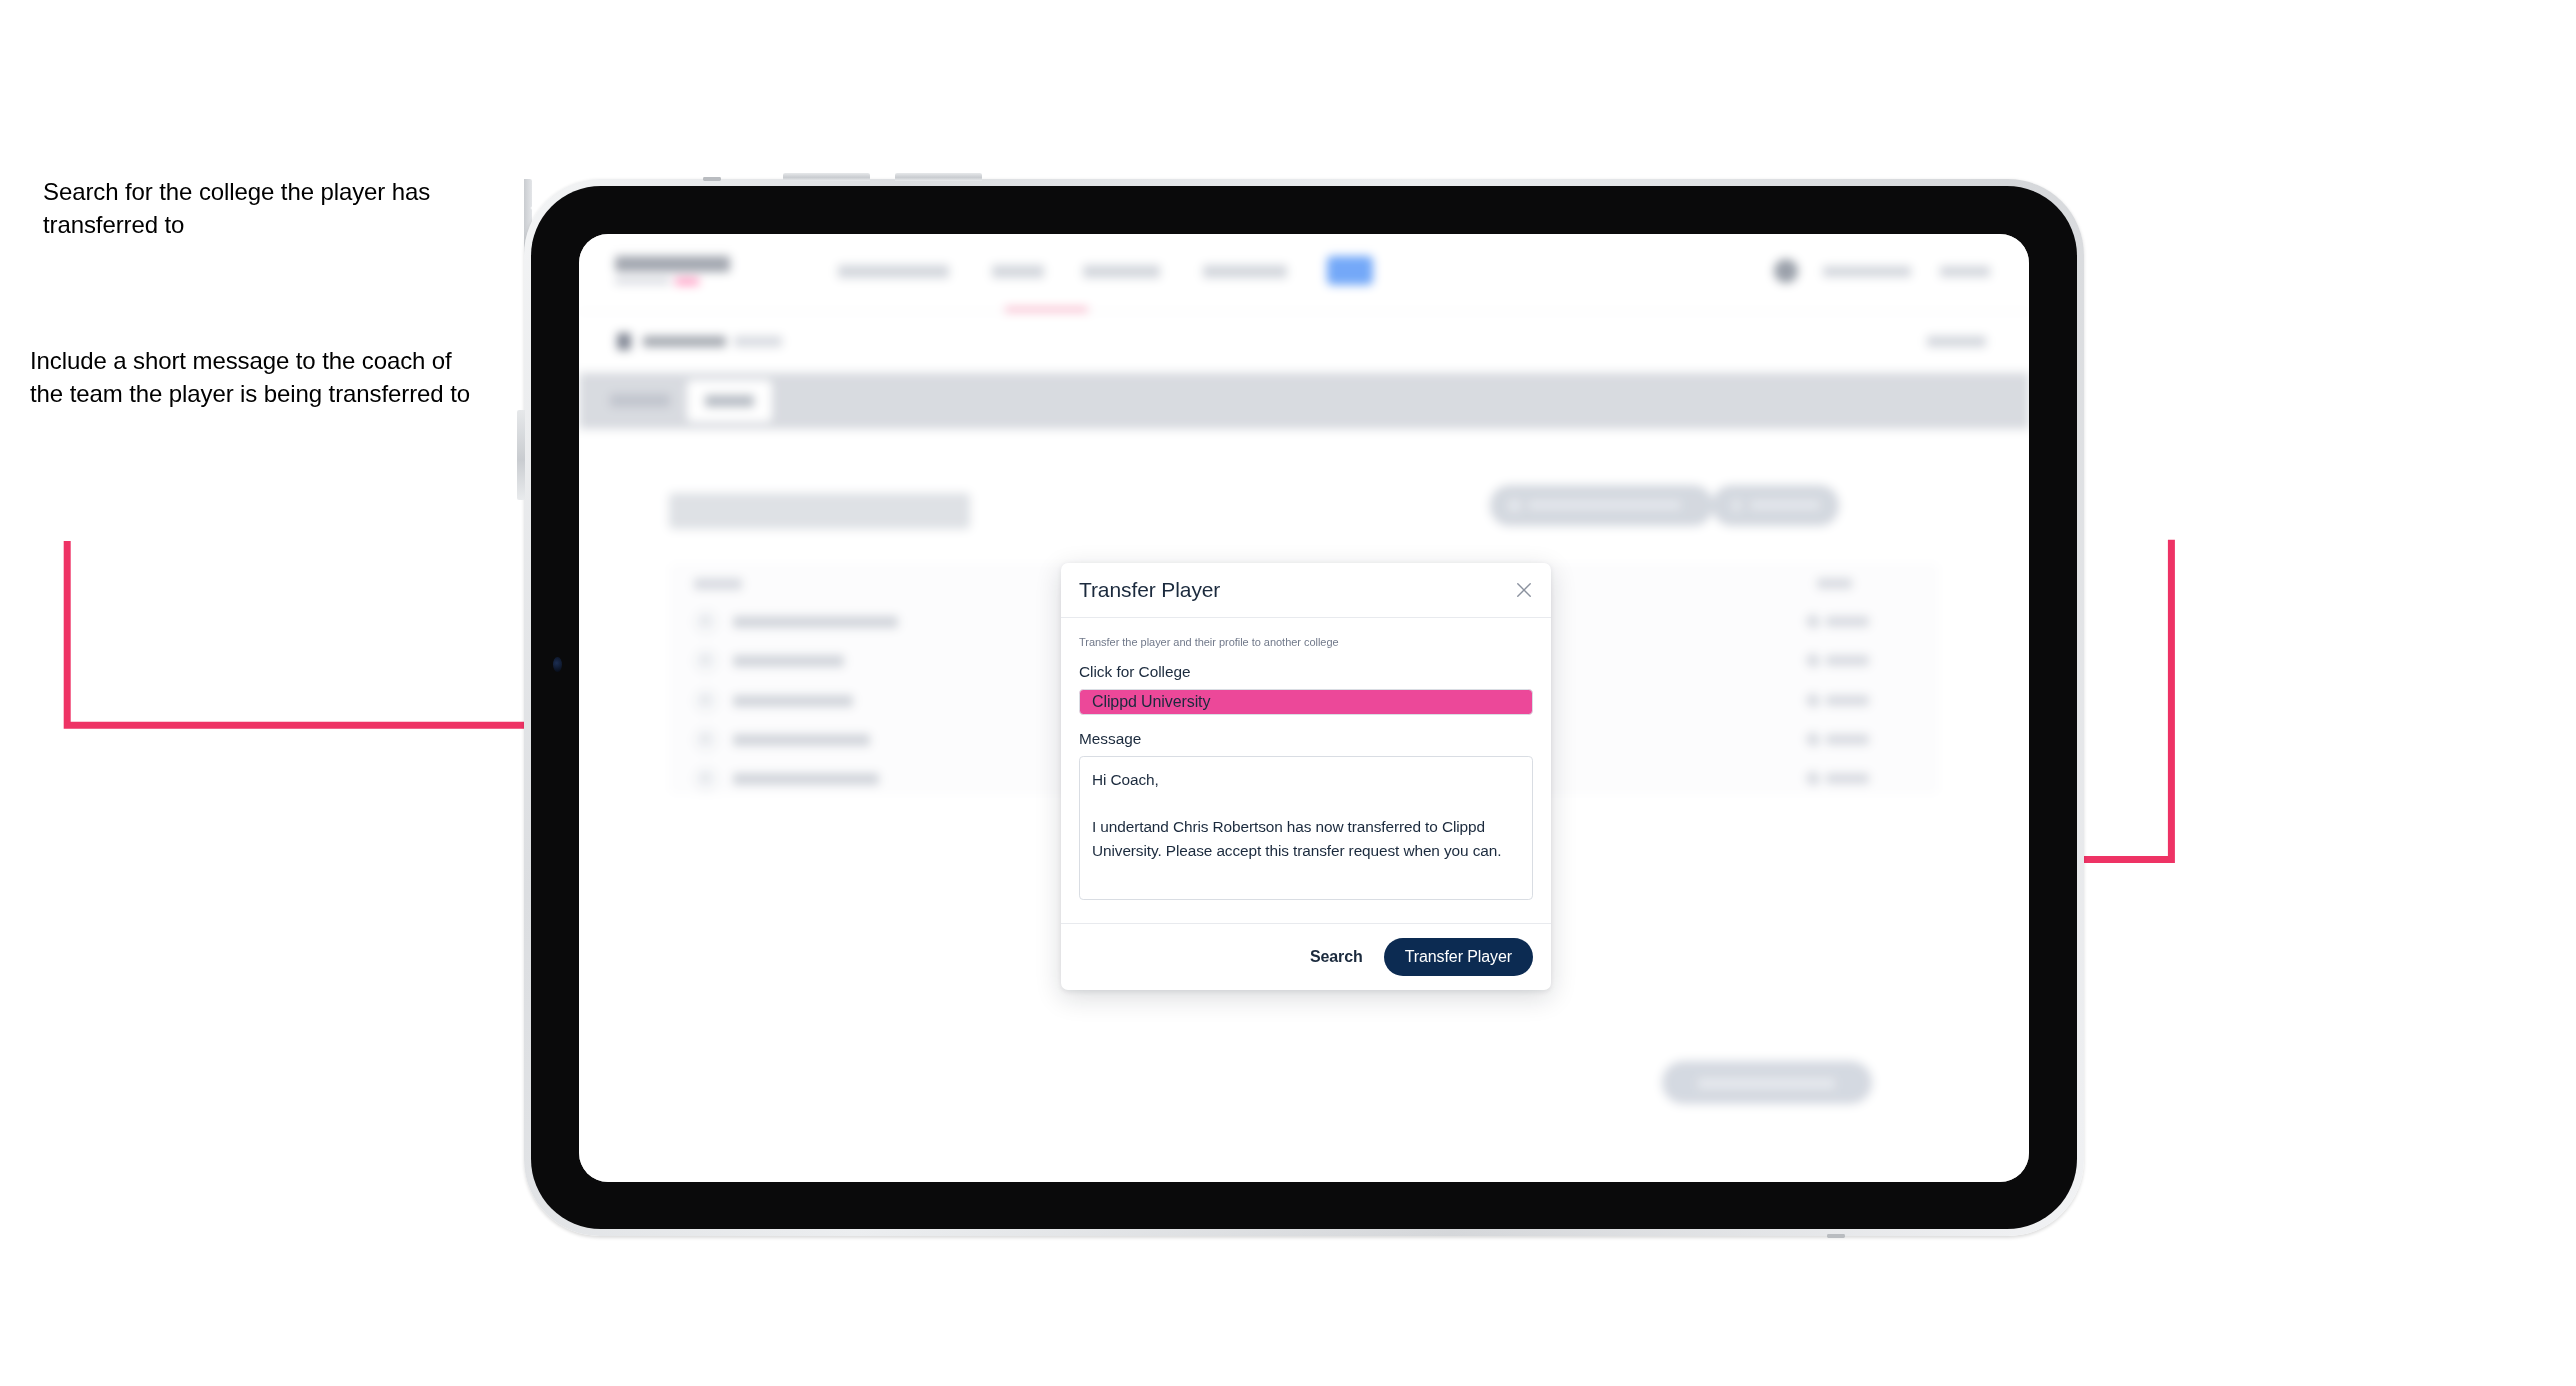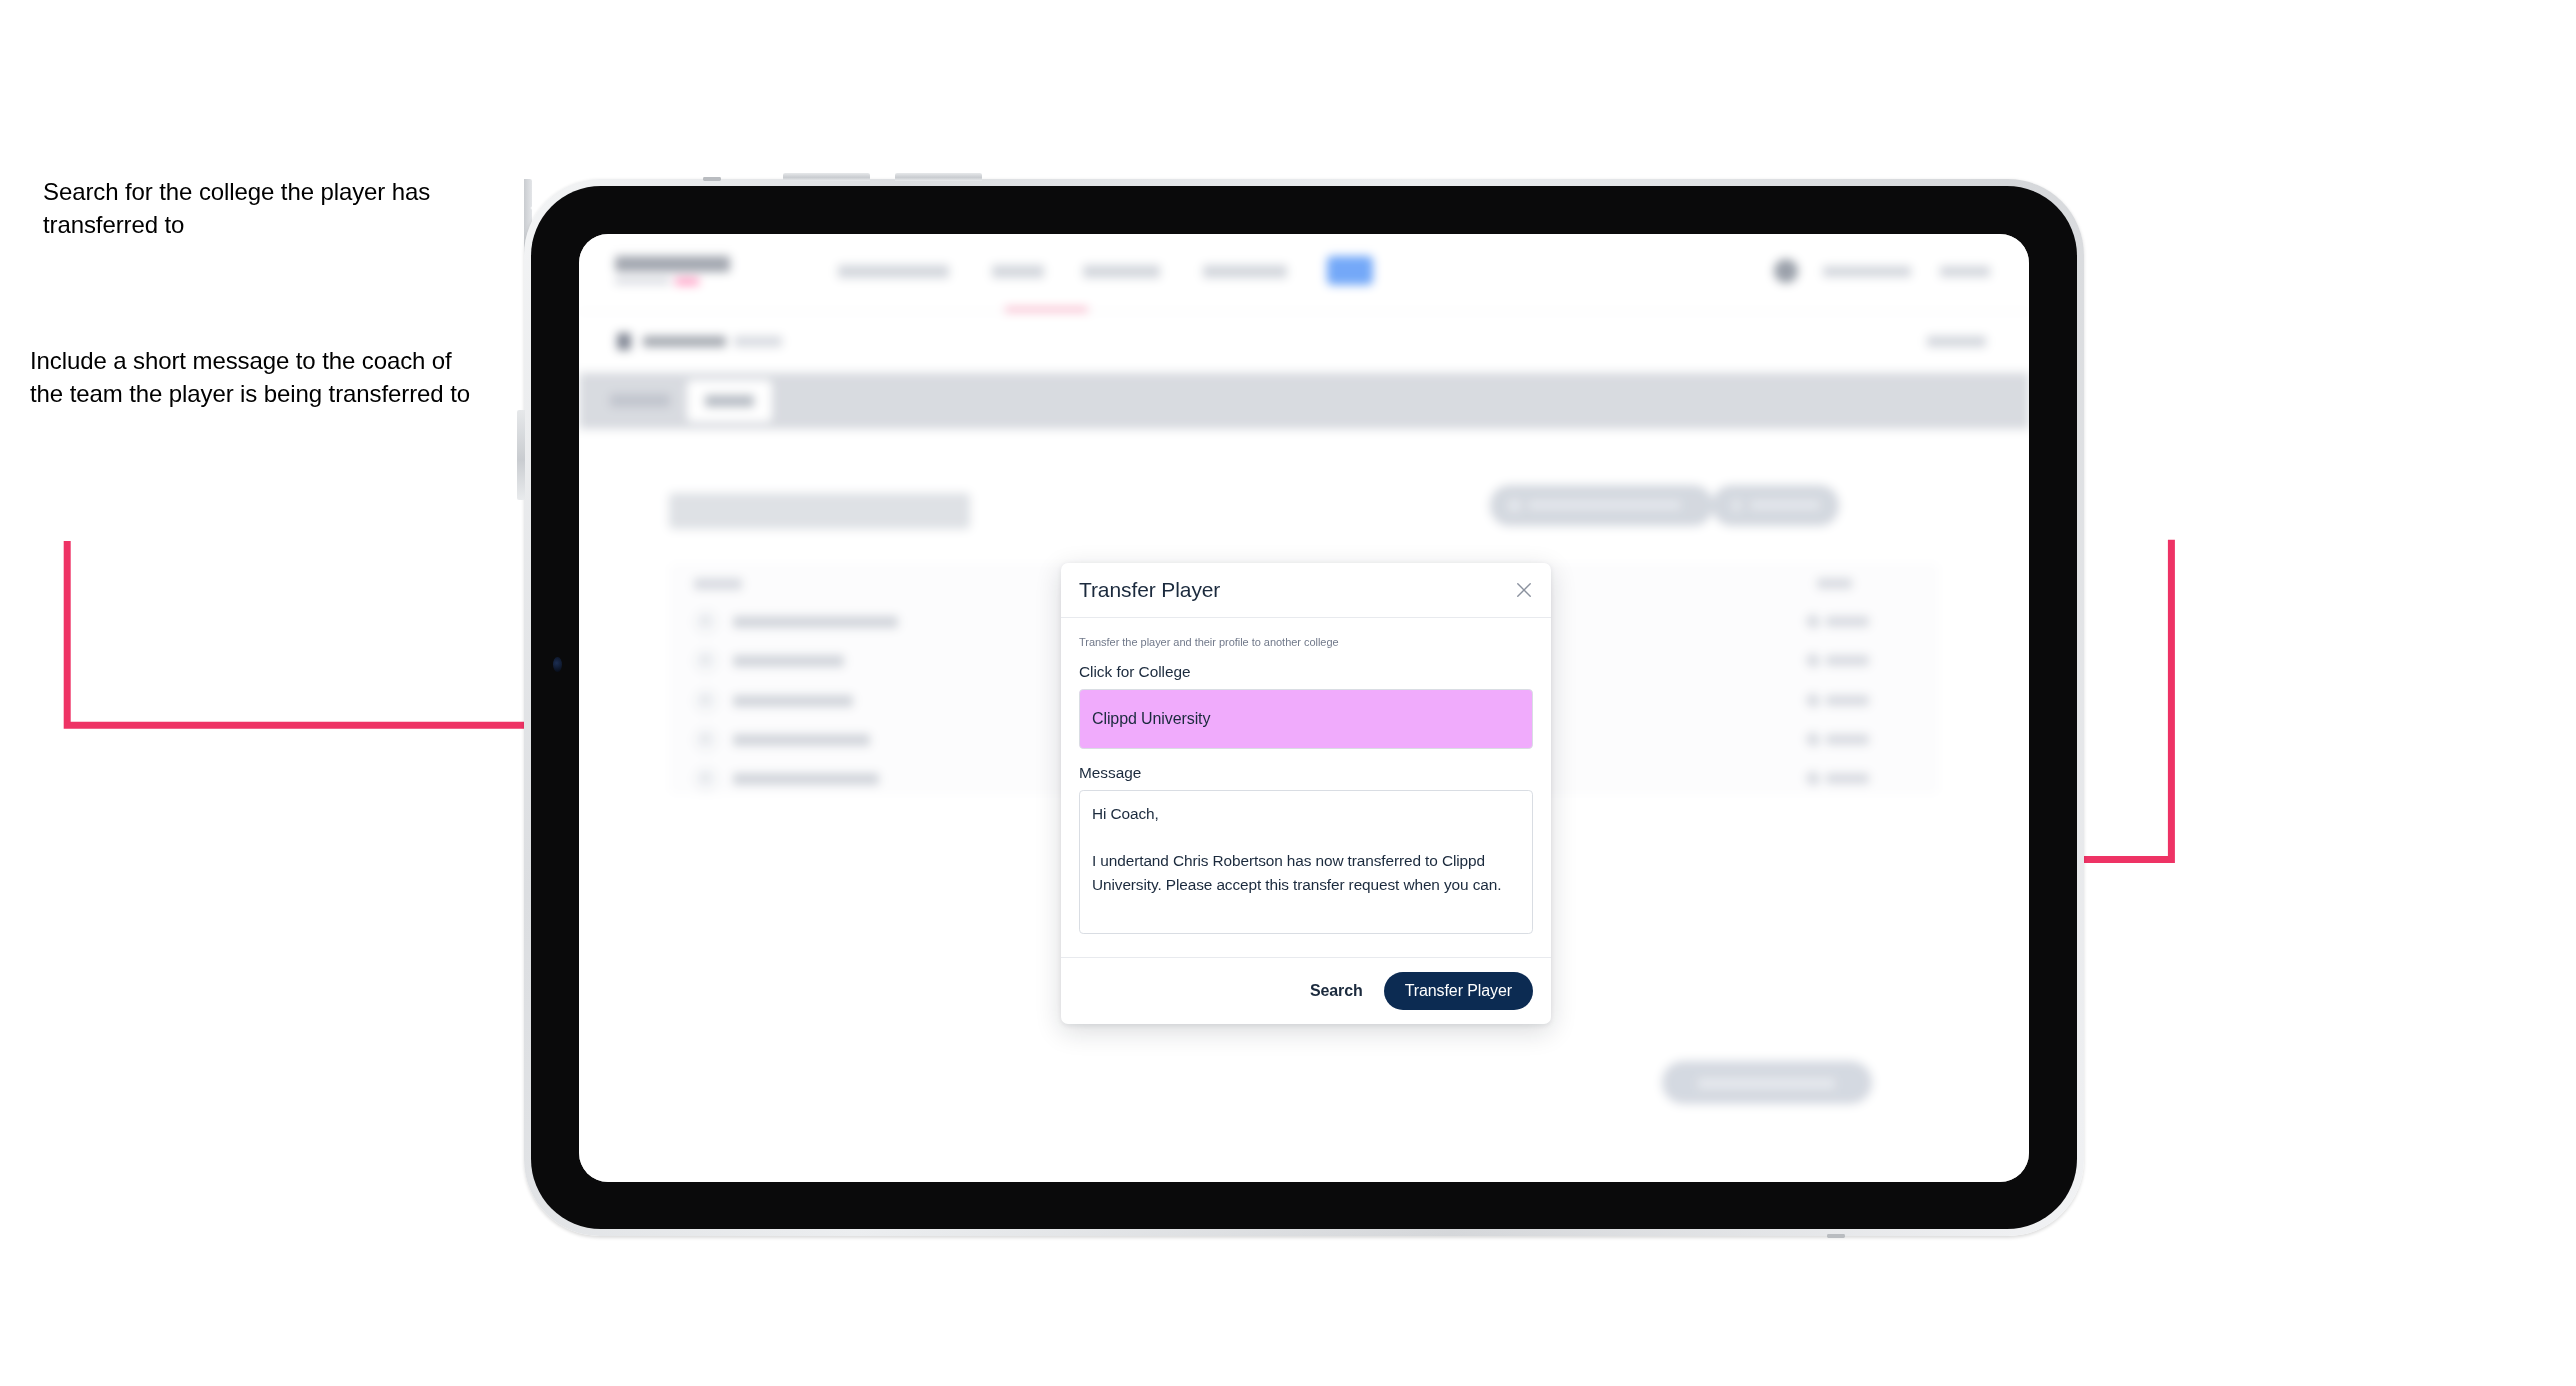--- a/index.html
+++ b/index.html
@@ -257,28 +257,28 @@
   }
   .field-label {
     font-size: 15.4px;
     color: #1b2a3d;
     font-weight: 400;
     margin-bottom: 7.7px;
     letter-spacing: -0.03px;
   }
   .text-input {
     width: 100%;
-    height: 60px;
+    height: 26px;
     border: 0.7px solid #d9dde3;
     border-radius: 4.2px;
     padding: 0 12px;
     font-size: 16px;
     color: #1b2a3d;
     font-family: "Liberation Sans", sans-serif;
-    background: #f0abfc;
+    background: #ec4899;
     outline: none;
     letter-spacing: -0.1px;
   }
   .text-input::placeholder { color: #a8aeb9; }
   #field-college { margin-bottom: 15.4px; }
   #message-box {
     width: 100%;
     height: 144px;
     border: 0.7px solid #d9dde3;
     border-radius: 4.2px;

